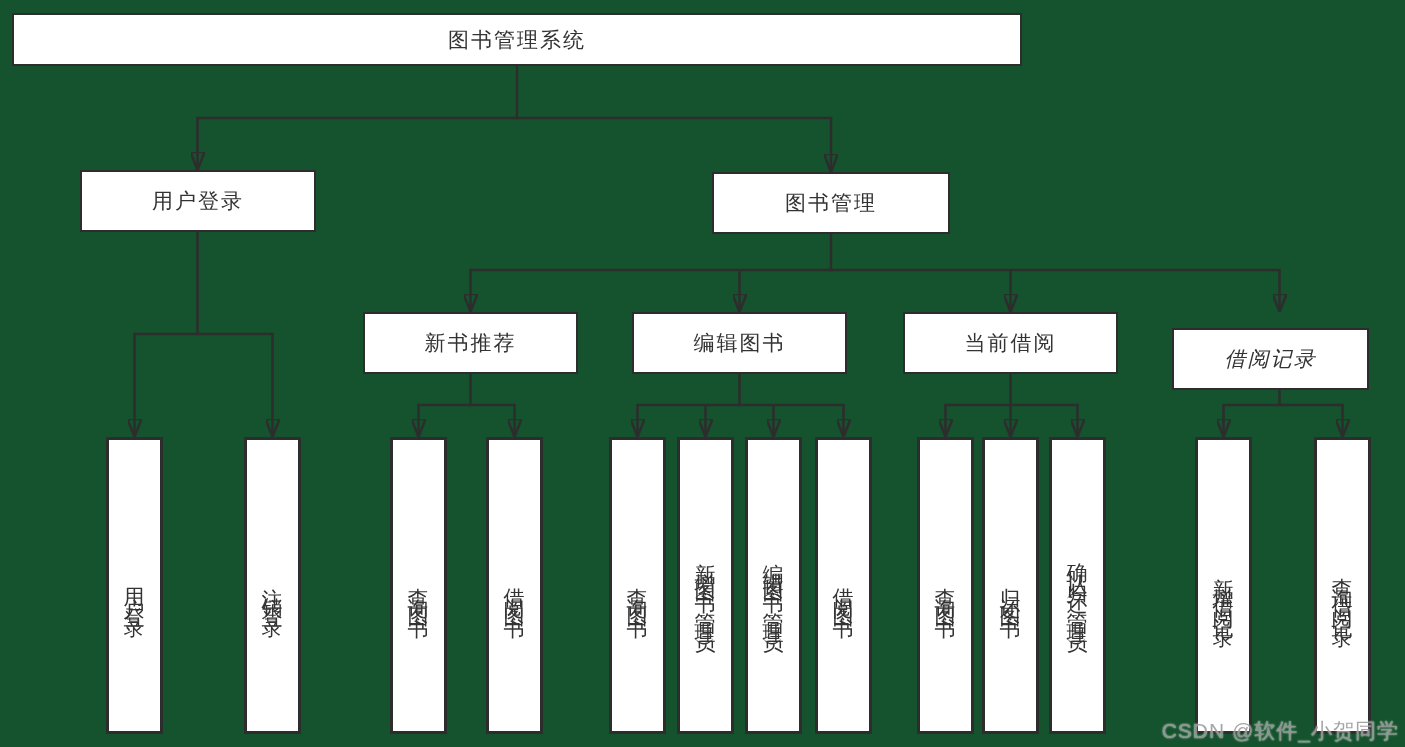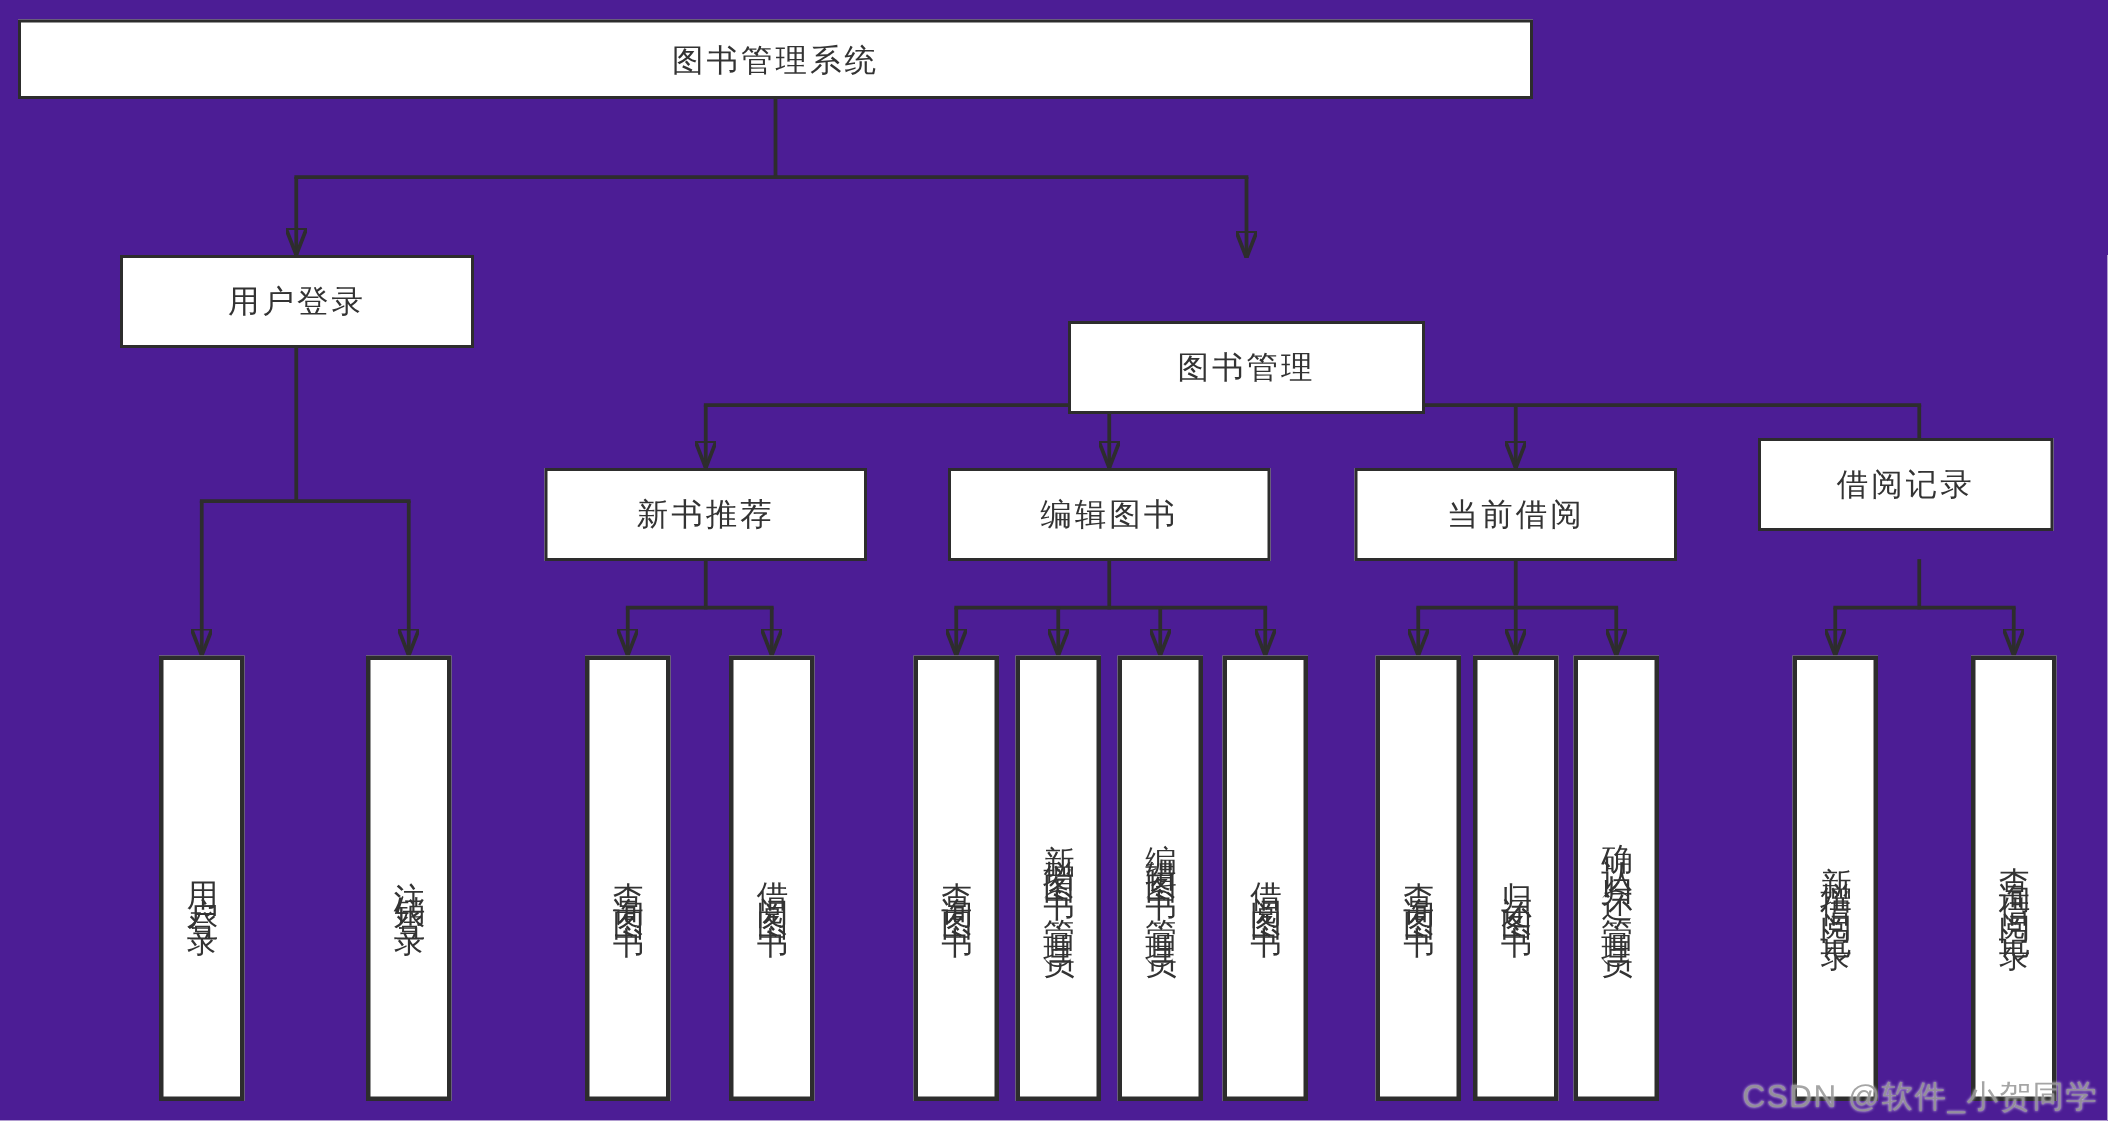--- a/index.html
+++ b/index.html
@@ -1,17 +1,17 @@
 <!DOCTYPE html>
 <html><head>
 <meta charset="utf-8">
 <style>
   html,body { margin:0; padding:0; background:#ffffff; }
   .stage {
-    position:relative; width:1405px; height:747px; background:#4c1d95;
+    position:relative; width:1405px; height:747px; background:#14532d;
     font-family:"Liberation Sans", sans-serif; overflow:hidden;
   }
   svg.connectors { position:absolute; left:0; top:0; width:1405px; height:747px; }
   svg.connectors path { stroke:#2d2d2d; stroke-width:2.5; fill:none; }
   svg.connectors path.struct { stroke-linecap:square; }
 
   .hbox {
     position:absolute; box-sizing:border-box; background:#ffffff;
     border:2.5px solid #2d2d2d; display:flex; align-items:center; justify-content:center;
   }
@@ -82,34 +82,34 @@
     <path marker-end="url(#arw)" d="M1342.5 405 L1342.5 437"></path>
   </svg>
 
   <div class="hbox" style="left:12px; top:13px; width:1010px; height:53px;">
     <span>图书管理系统</span>
   </div>
 
   <div class="hbox" style="left:80px; top:170px; width:236px; height:62px;">
     <span>用户登录</span>
   </div>
-  <div class="hbox" style="left:712px; top:172px; width:238px; height:62px;margin-top:42px;">
+  <div class="hbox" style="left:712px; top:172px; width:238px; height:62px;">
     <span>图书管理</span>
   </div>
 
   <div class="hbox" style="left:363px; top:312px; width:215px; height:62px;text-align:right;">
     <span>新书推荐</span>
   </div>
   <div class="hbox" style="left:632px; top:312px; width:215px; height:62px;">
     <span>编辑图书</span>
   </div>
   <div class="hbox" style="left:903px; top:312px; width:215px; height:62px;text-align:right;">
     <span>当前借阅</span>
   </div>
-  <div class="hbox" style="left:1172px; top:292px; width:197px; height:62px;">
+  <div class="hbox" style="left:1172px; top:328px; width:197px; height:62px;font-style:italic;">
     <span>借阅记录</span>
   </div>
 
   <div class="leaf" style="left:106px;">
     <span>用户登录</span>
   </div>
   <div class="leaf" style="left:244px;">
     <span>注销登录</span>
   </div>
   <div class="leaf" style="left:390px;">

